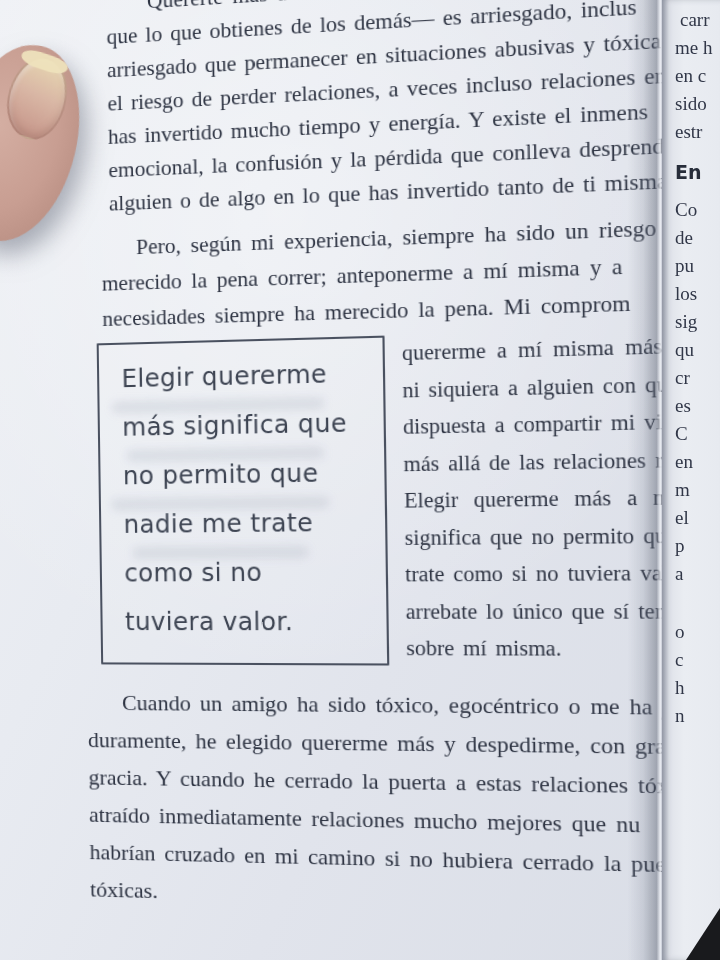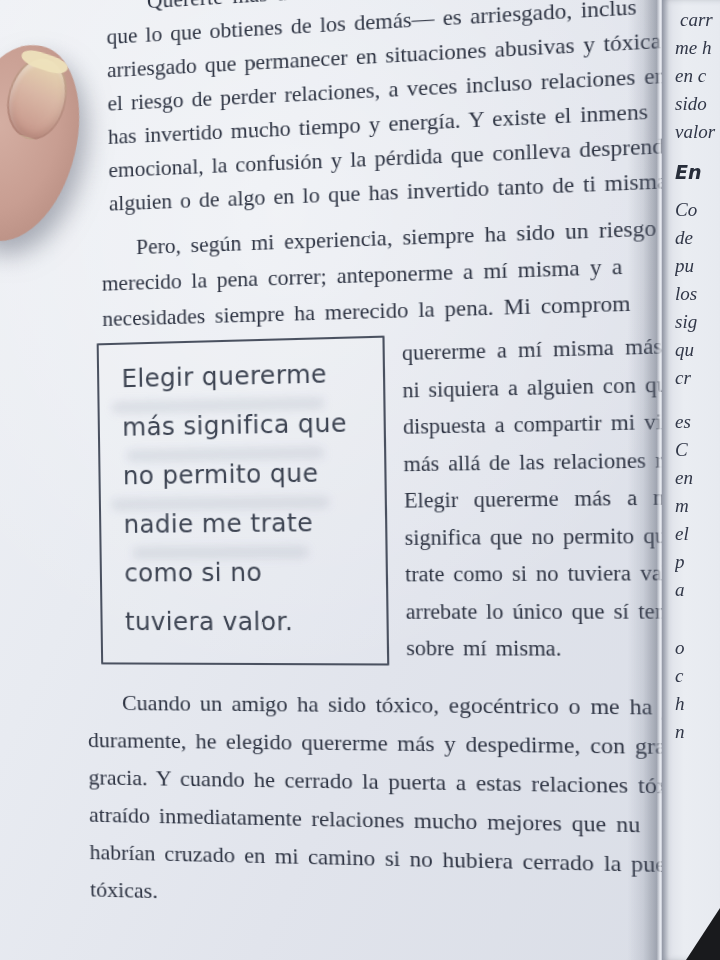--- a/index.html
+++ b/index.html
@@ -44,27 +44,27 @@
   
   .crease{position:absolute;left:628px;top:0;width:34px;height:960px;z-index:10;
     background:linear-gradient(to right,rgba(120,127,143,0) 0%,rgba(120,127,143,.20) 45%,
       rgba(88,95,110,.45) 84%,rgba(238,240,245,.85) 95%,rgba(170,176,188,.5) 100%);}
   
   .right-page{
     position:absolute;left:662px;top:0;width:58px;height:960px;z-index:20;
     background:linear-gradient(to right,#b7bdc9 0px,#e0e3ea 7px,#eaedf2 22px,#e7eaf0 100%);
     box-shadow:inset 5px 0 7px -2px rgba(70,76,90,.4);
     padding:6px 0 0 13px;color:#313748;font-size:19px;line-height:28px;
-    font-family:"Liberation Serif",serif;overflow:hidden;font-style:italic;
+    font-family:"Liberation Serif",serif;overflow:hidden;
   }
   .right-page .frag{white-space:nowrap;overflow:hidden;}
   .frag-indent{margin-left:5px;}
   .rp-head{font-family:"DejaVu Sans",sans-serif;font-weight:bold;font-size:19px;
     margin:12px 0 10px;color:#272d3a;}
-  .gap16{margin-top:16px;}
+  .gap16{}
   .gap30{margin-top:30px;}
   
   .corner-dark{position:absolute;right:0;bottom:0;width:34px;height:52px;z-index:40;
     background:#191a1d;clip-path:polygon(100% 0,100% 100%,0 100%);}
   
   .thumb-wrap{position:absolute;left:-34px;top:44px;width:110px;height:200px;z-index:50;
     transform:rotate(10deg);filter:drop-shadow(10px 12px 12px rgba(96,102,118,.5));}
   .thumb-body{position:absolute;left:0;top:0;width:110px;height:200px;
     border-radius:52% 48% 62% 38% / 40% 46% 56% 58%;
     background:radial-gradient(120% 95% at 28% 42%,#d4aea2 0%,#c89e92 45%,#b78d81 74%,#a1796d 100%);}
@@ -140,21 +140,21 @@
     </div>
   </div>
 
   <div class="crease"></div>
 
   <div class="right-page">
     <div class="frag frag-indent">carr</div>
     <div class="frag">me h</div>
     <div class="frag">en c</div>
     <div class="frag">sido</div>
-    <div class="frag">valor</div>
+    <div class="frag">estr</div>
     <div class="rp-head">En</div>
     <div class="frag">Co</div>
     <div class="frag">de</div>
     <div class="frag">pu</div>
     <div class="frag">los</div>
     <div class="frag">sig</div>
     <div class="frag">qu</div>
     <div class="frag">cr</div>
     <div class="frag gap16">es</div>
     <div class="frag">C</div>

